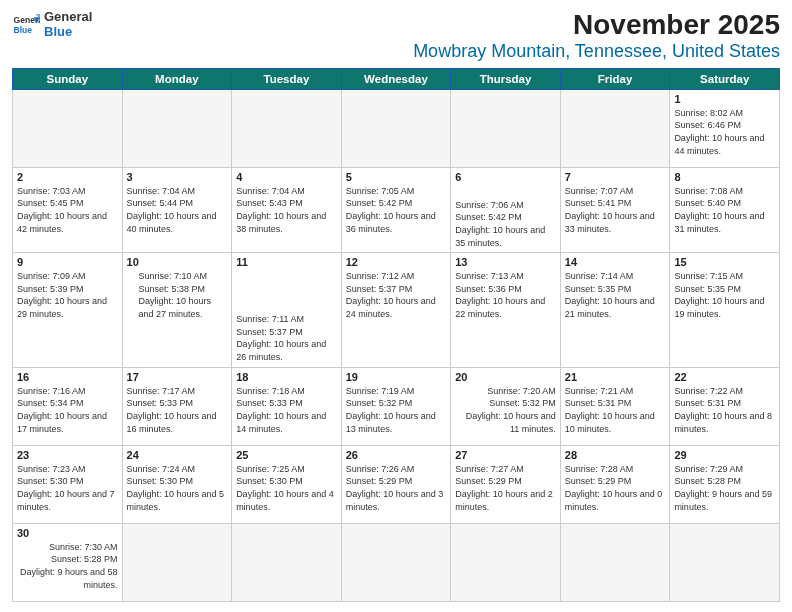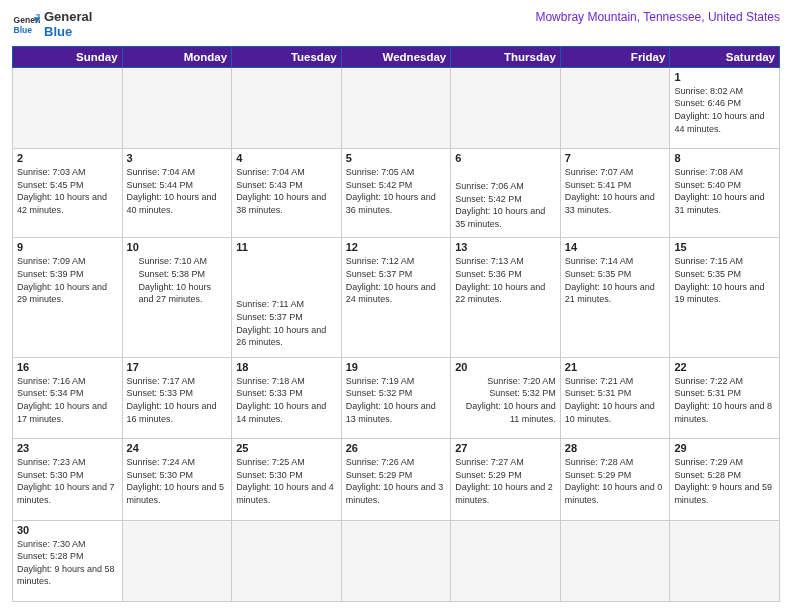--- a/index.html
+++ b/index.html
@@ -35,37 +35,37 @@
     .title-block {
       text-align: right;
     }
     .month-title {
       font-size: 28px;
       font-weight: bold;
       color: #222;
       line-height: 1.1;
     }
     .location-title {
-      font-size: 12px;
-      color: #6d28d9;
+      font-size: 18px;
+      color: #0369a1;
     }
     .calendar {
       flex: 1;
       border: 1px solid #ccc;
       border-collapse: collapse;
       width: 100%;
       table-layout: fixed;
     }
     .calendar thead tr th {
-      background: #4c1d95;
+      background: #0f766e;
       color: #fff;
       font-size: 11.5px;
       font-weight: bold;
       padding: 4px 4px;
-      text-align: right;
+      text-align: center;
       border: 1px solid #1a5aaa;
     }
     .calendar tbody tr td {
       border: 1px solid #ccc;
       vertical-align: top;
       padding: 3px 4px;
       font-size: 9.5px;
       color: #333;
       background: #fff;
       height: 78px;
@@ -101,20 +101,21 @@
         <text x="2" y="28" font-size="11" font-weight="bold" fill="#1a6fc4" font-family="Arial">Blue</text>
         <polygon points="28,8 36,8 32,16" fill="#1a6fc4"></polygon>
         <polygon points="30,4 36,4 36,10" fill="#1a6fc4" opacity="0.6"></polygon>
       </svg>
       <div style="display:flex;flex-direction:column;line-height:1.15;">
         <span style="font-size:13px;font-weight:bold;color:#333;">General</span>
         <span style="font-size:13px;font-weight:bold;color:#1a6fc4;">Blue</span>
       </div>
     </div>
     <div class="title-block">
+      <div class="month-title">November 2025</div>
       <div class="location-title">Mowbray Mountain, Tennessee, United States</div>
     </div>
   </div>
 
   <table class="calendar">
     <thead>
       <tr>
       <th>Sunday</th>
           <th>Monday</th>
           <th>Tuesday</th>
@@ -311,21 +312,21 @@
           <td>
             <span class="day-number">29</span>
             <div class="day-info" style="white-space: pre-line;">Sunrise: 7:29 AM
 Sunset: 5:28 PM
 Daylight: 9 hours and 59 minutes.</div>
           </td>
         </tr>
         <tr>
           <td>
             <span class="day-number">30</span>
-            <div class="day-info" style="white-space: pre-line;">Sunrise: 7:30 AM
+            <div class="day-info" style="white-space: pre-line; text-align: right;">Sunrise: 7:30 AM
 Sunset: 5:28 PM
 Daylight: 9 hours and 58 minutes.</div>
           </td>
           <td class="empty"></td>
           <td class="empty"></td>
           <td class="empty"></td>
           <td class="empty"></td>
           <td class="empty"></td>
           <td class="empty"></td>
         </tr>

